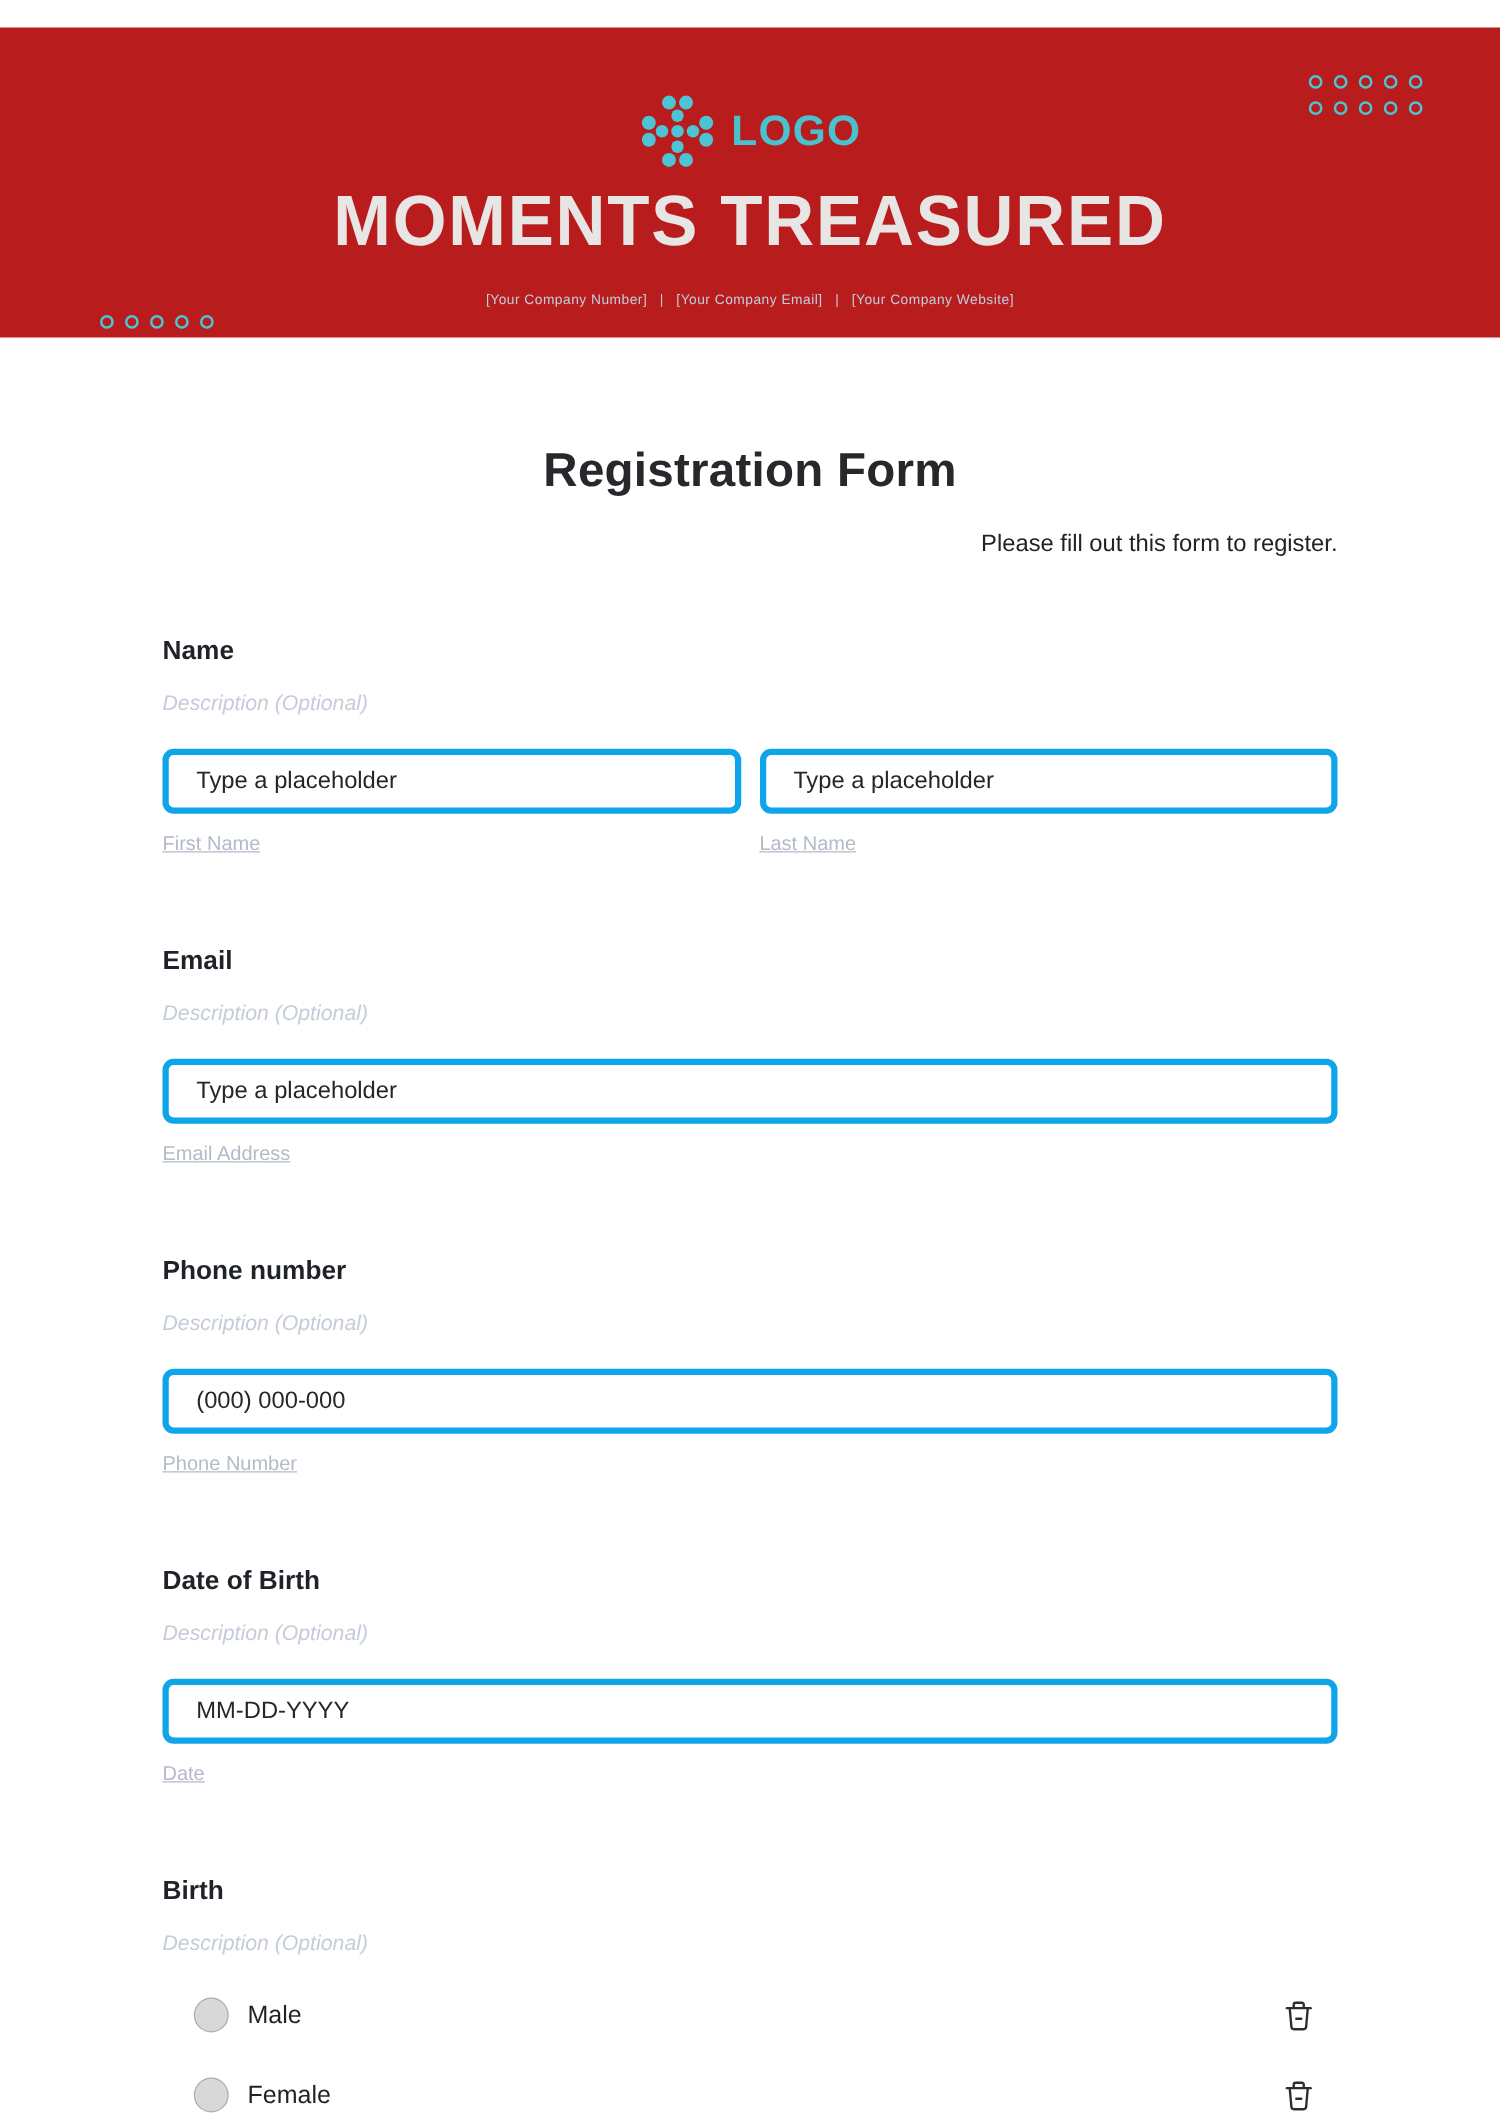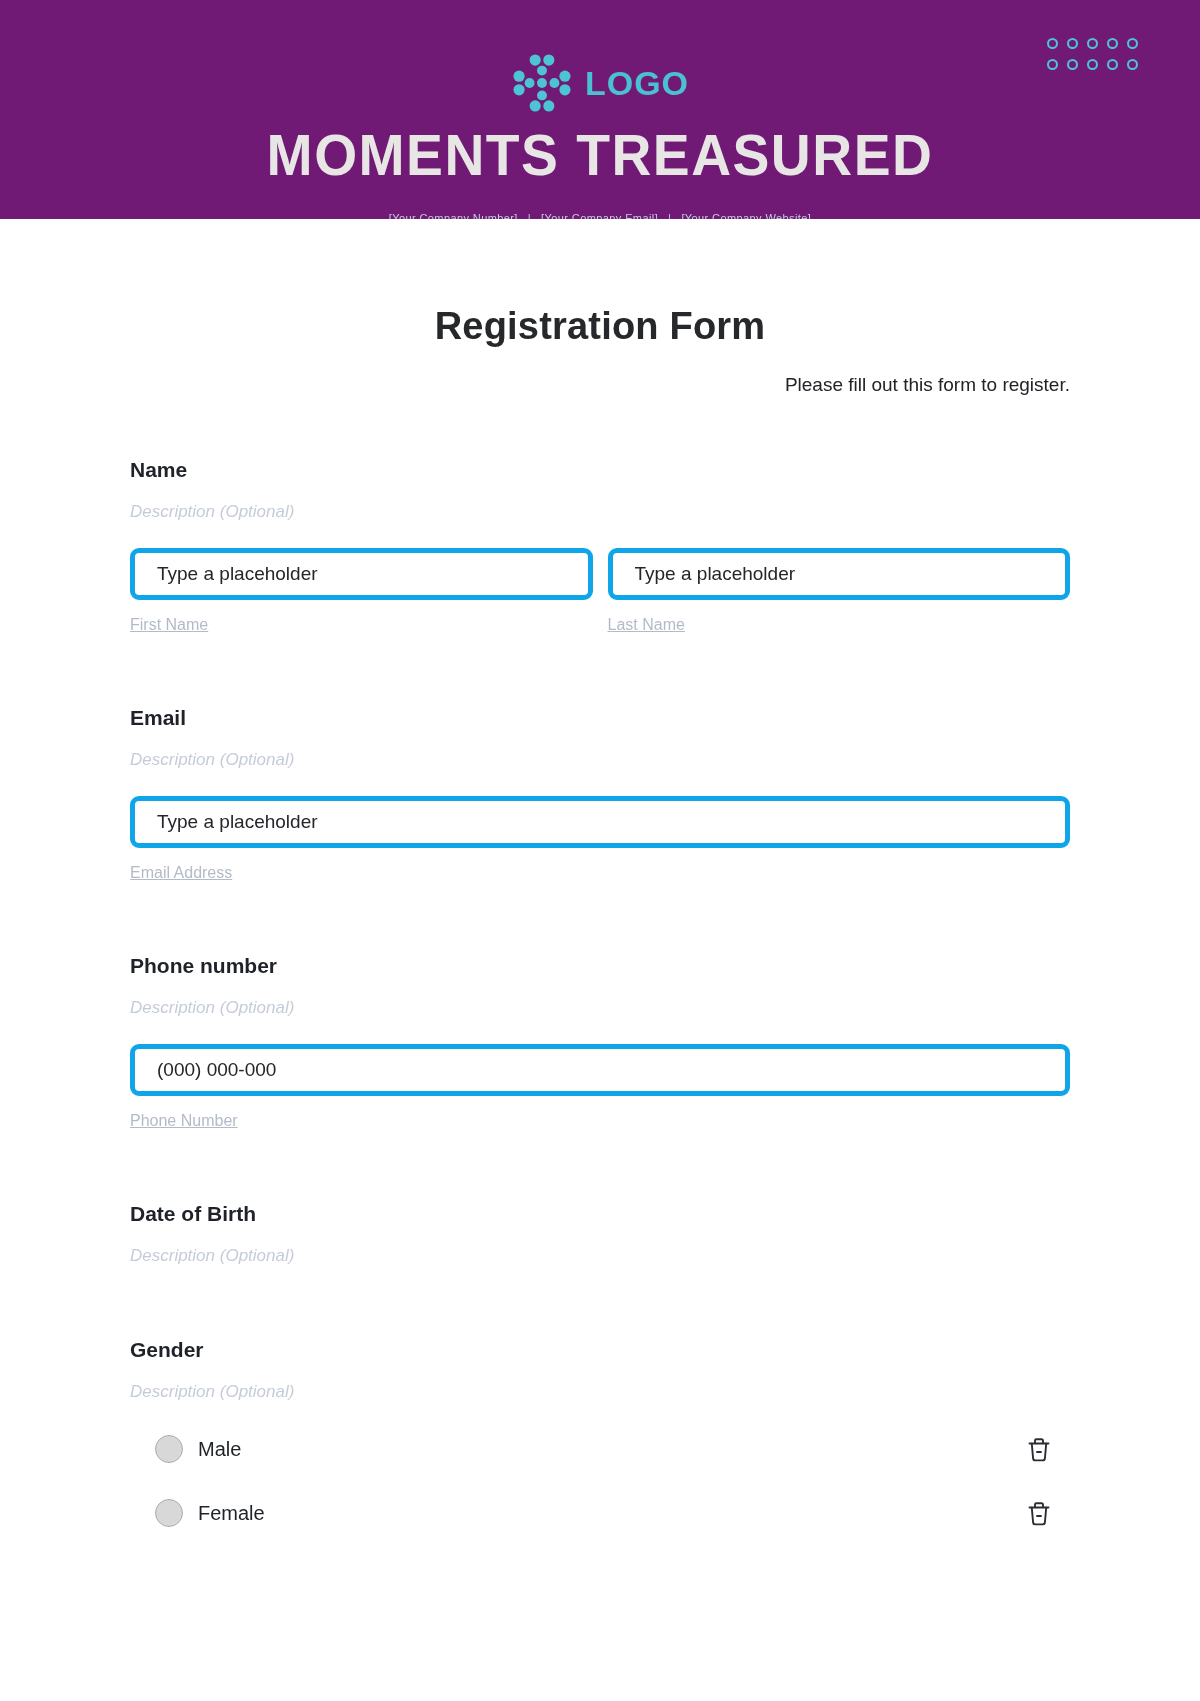--- a/index.html
+++ b/index.html
@@ -2,24 +2,25 @@
 <html><head>
 <meta charset="utf-8">
 <style>
   * { margin: 0; padding: 0; box-sizing: border-box; }
   html, body { width: 1200px; background: #ffffff; font-family: "Liberation Sans", sans-serif; }
   .page { width: 1200px; min-height: 1701px; position: relative; }
 
   
   .hero {
     position: relative;
-    height: 219px;
-    background: #701a75;
+    height: 248px;
+    background: #b91c1c;
     overflow: hidden;
     text-align: center;
+    margin-top: 22px;
   }
   .dots { position: absolute; display: grid; grid-template-columns: repeat(5, 11px); grid-auto-rows: 11px; column-gap: 9px; row-gap: 10px; }
   .dots-tr { top: 38px; right: 62px; }
   .dots-bl { left: 80px; top: 230px; }
   .dots span { width: 11px; height: 11px; border: 2px solid #4DC4D4; border-radius: 50%; display: block; }
 
   .logo-row {
     padding-top: 52px;
     display: flex; align-items: center; justify-content: center; gap: 12px;
   }
@@ -182,24 +183,30 @@
         <div class="input-col">
           <input class="text-input" type="text" placeholder="(000) 000-000" style="">
           <div class="sublabel">Phone Number</div>
         </div>
       </div>
     </section>
 
     <section class="section sec-dob">
       <div class="section-heading">Date of Birth</div>
       <div class="section-desc">Description (Optional)</div>
+      <div class="inputs-row">
+        <div class="input-col">
+          <input class="text-input" type="text" placeholder="MM-DD-YYYY" style="">
+          <div class="sublabel">Date</div>
+        </div>
+      </div>
     </section>
 
     <section class="section sec-gender">
-      <div class="section-heading">Gender</div>
+      <div class="section-heading">Birth</div>
       <div class="section-desc">Description (Optional)</div>
 
       <div class="option-row">
         <span class="radio"></span>
         <span class="option-label">Male</span>
         <span class="trash-btn">
           <svg viewBox="0 0 24 27" fill="none" stroke="#2A2E33" stroke-width="1.9" stroke-linecap="round" stroke-linejoin="round">
             <path d="M2.5 7.5 h19"></path>
             <path d="M8 7.2 V4.6 a1.4 1.4 0 0 1 1.4-1.4 h5.2 a1.4 1.4 0 0 1 1.4 1.4 V7.2"></path>
             <path d="M4.8 7.8 l1.3 14.6 a2.2 2.2 0 0 0 2.2 2 h7.4 a2.2 2.2 0 0 0 2.2-2 L19.2 7.8"></path>

